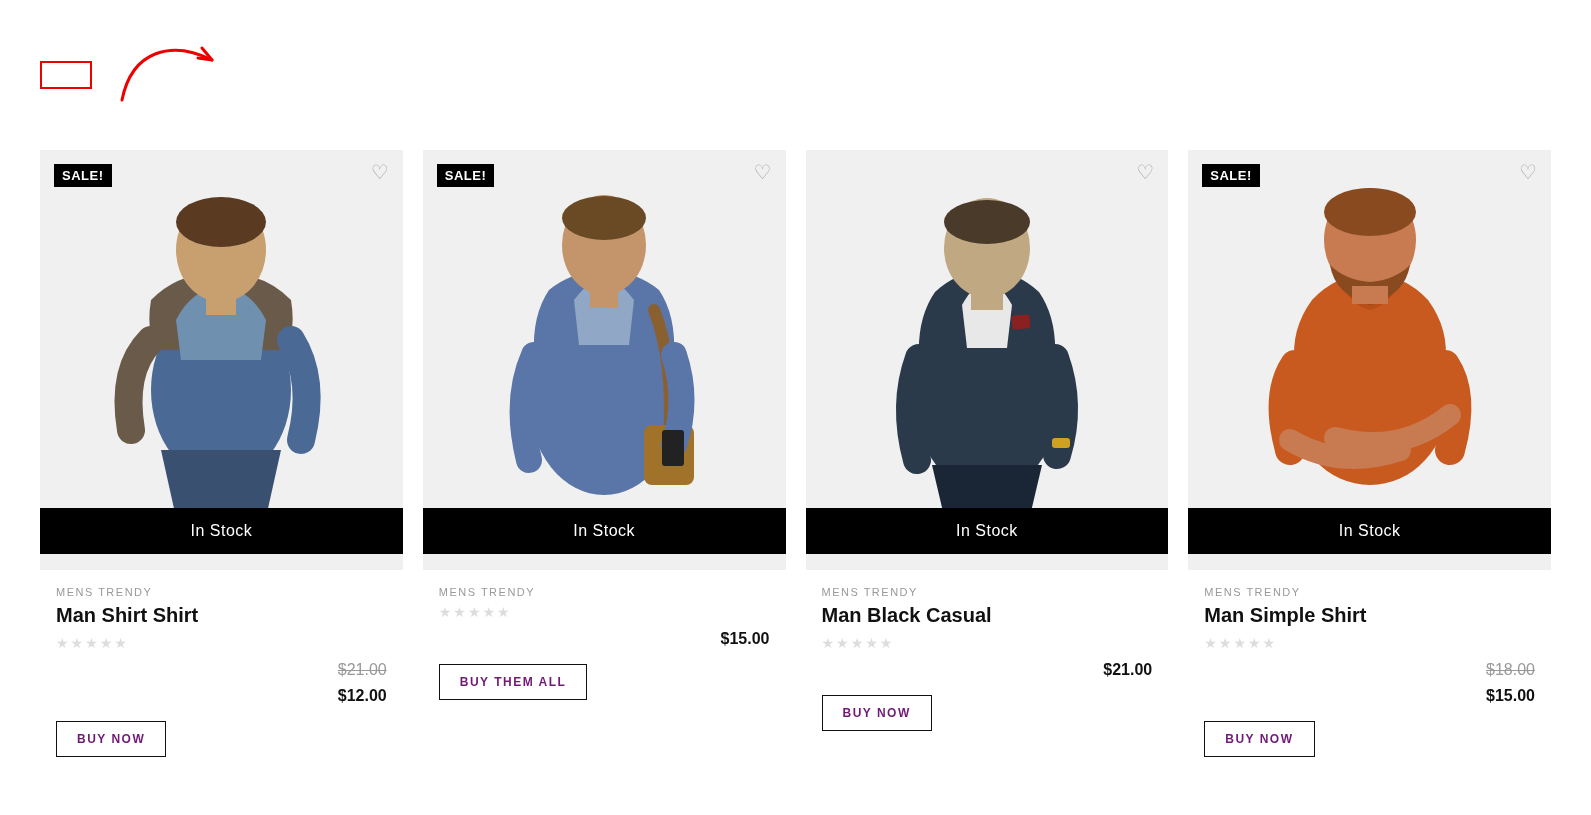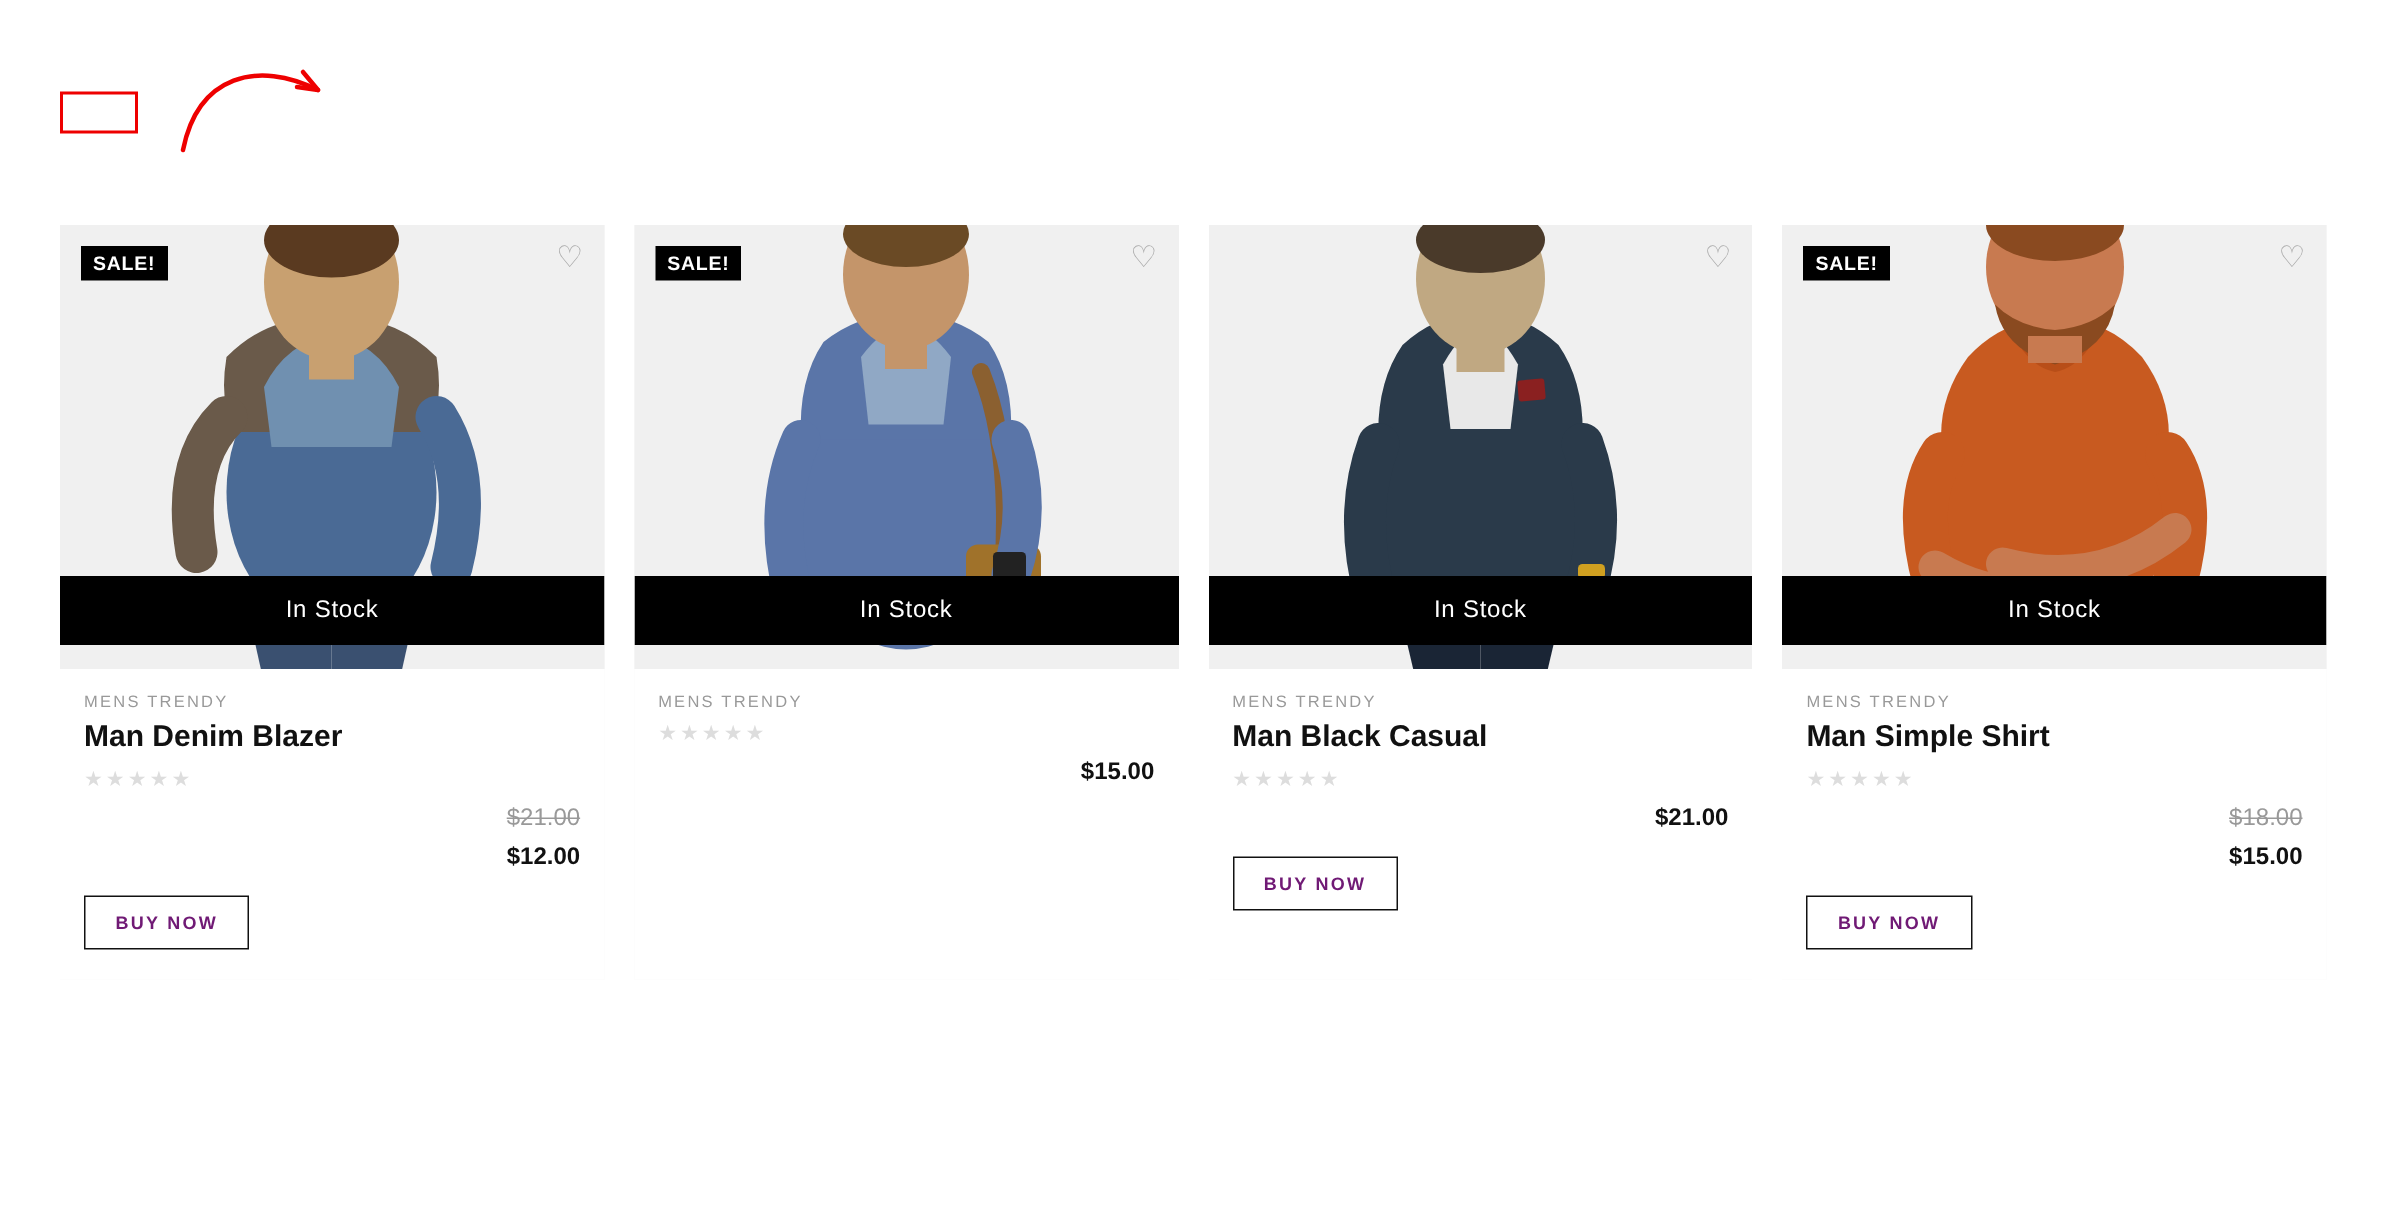--- a/index.html
+++ b/index.html
@@ -43,21 +43,21 @@
     .product-card {
       background: #f5f5f5;
       position: relative;
       display: flex;
       flex-direction: column;
     }
 
     .product-image-container {
       position: relative;
       background: #f0f0f0;
-      height: 296px;
+      height: 420px;
       overflow: hidden;
       display: flex;
       align-items: flex-end;
       justify-content: center;
     }
 
     
     .sale-badge {
       position: absolute;
       top: 14px;
@@ -212,21 +212,21 @@
     <path d="M200,180 Q225,220 210,280" stroke="#4a6a95" stroke-width="28" fill="none" stroke-linecap="round"></path>
 
     <path d="M70,290 L90,380 L130,380 L130,290 Z" fill="#3a5070"></path>
     <path d="M190,290 L170,380 L130,380 L130,290 Z" fill="#3a5070"></path>
   </svg>
       </div>
       <div class="stock-overlay">In Stock</div>
     </div>
     <div class="product-info">
       <div class="product-category">MENS TRENDY</div>
-      <div class="product-name">Man Denim Blazer</div>
+      <div class="product-name">Man Shirt Shirt</div>
       <div class="product-rating">
         <span class="star">★</span>
         <span class="star">★</span>
         <span class="star">★</span>
         <span class="star">★</span>
         <span class="star">★</span>
       </div>
       <div class="product-price">
         <span class="price-original">$21.00</span>
        <span class="price-current">$12.00</span>
@@ -271,20 +271,21 @@
       <div class="product-rating">
         <span class="star">★</span>
         <span class="star">★</span>
         <span class="star">★</span>
         <span class="star">★</span>
         <span class="star">★</span>
       </div>
       <div class="product-price">
         <span class="price-current">$15.00</span>
       </div>
+      <button class="btn-action">BUY THEM ALL</button>
     </div>
   </div>
     <div class="product-card">
     <div class="product-image-container">
 
       <button class="wishlist-btn">♡</button>
       <div class="product-img-area">
         <svg width="260" height="400" viewBox="0 0 260 400" xmlns="http://www.w3.org/2000/svg">
 
     <ellipse cx="130" cy="240" rx="72" ry="92" fill="#2a3a4a"></ellipse>

